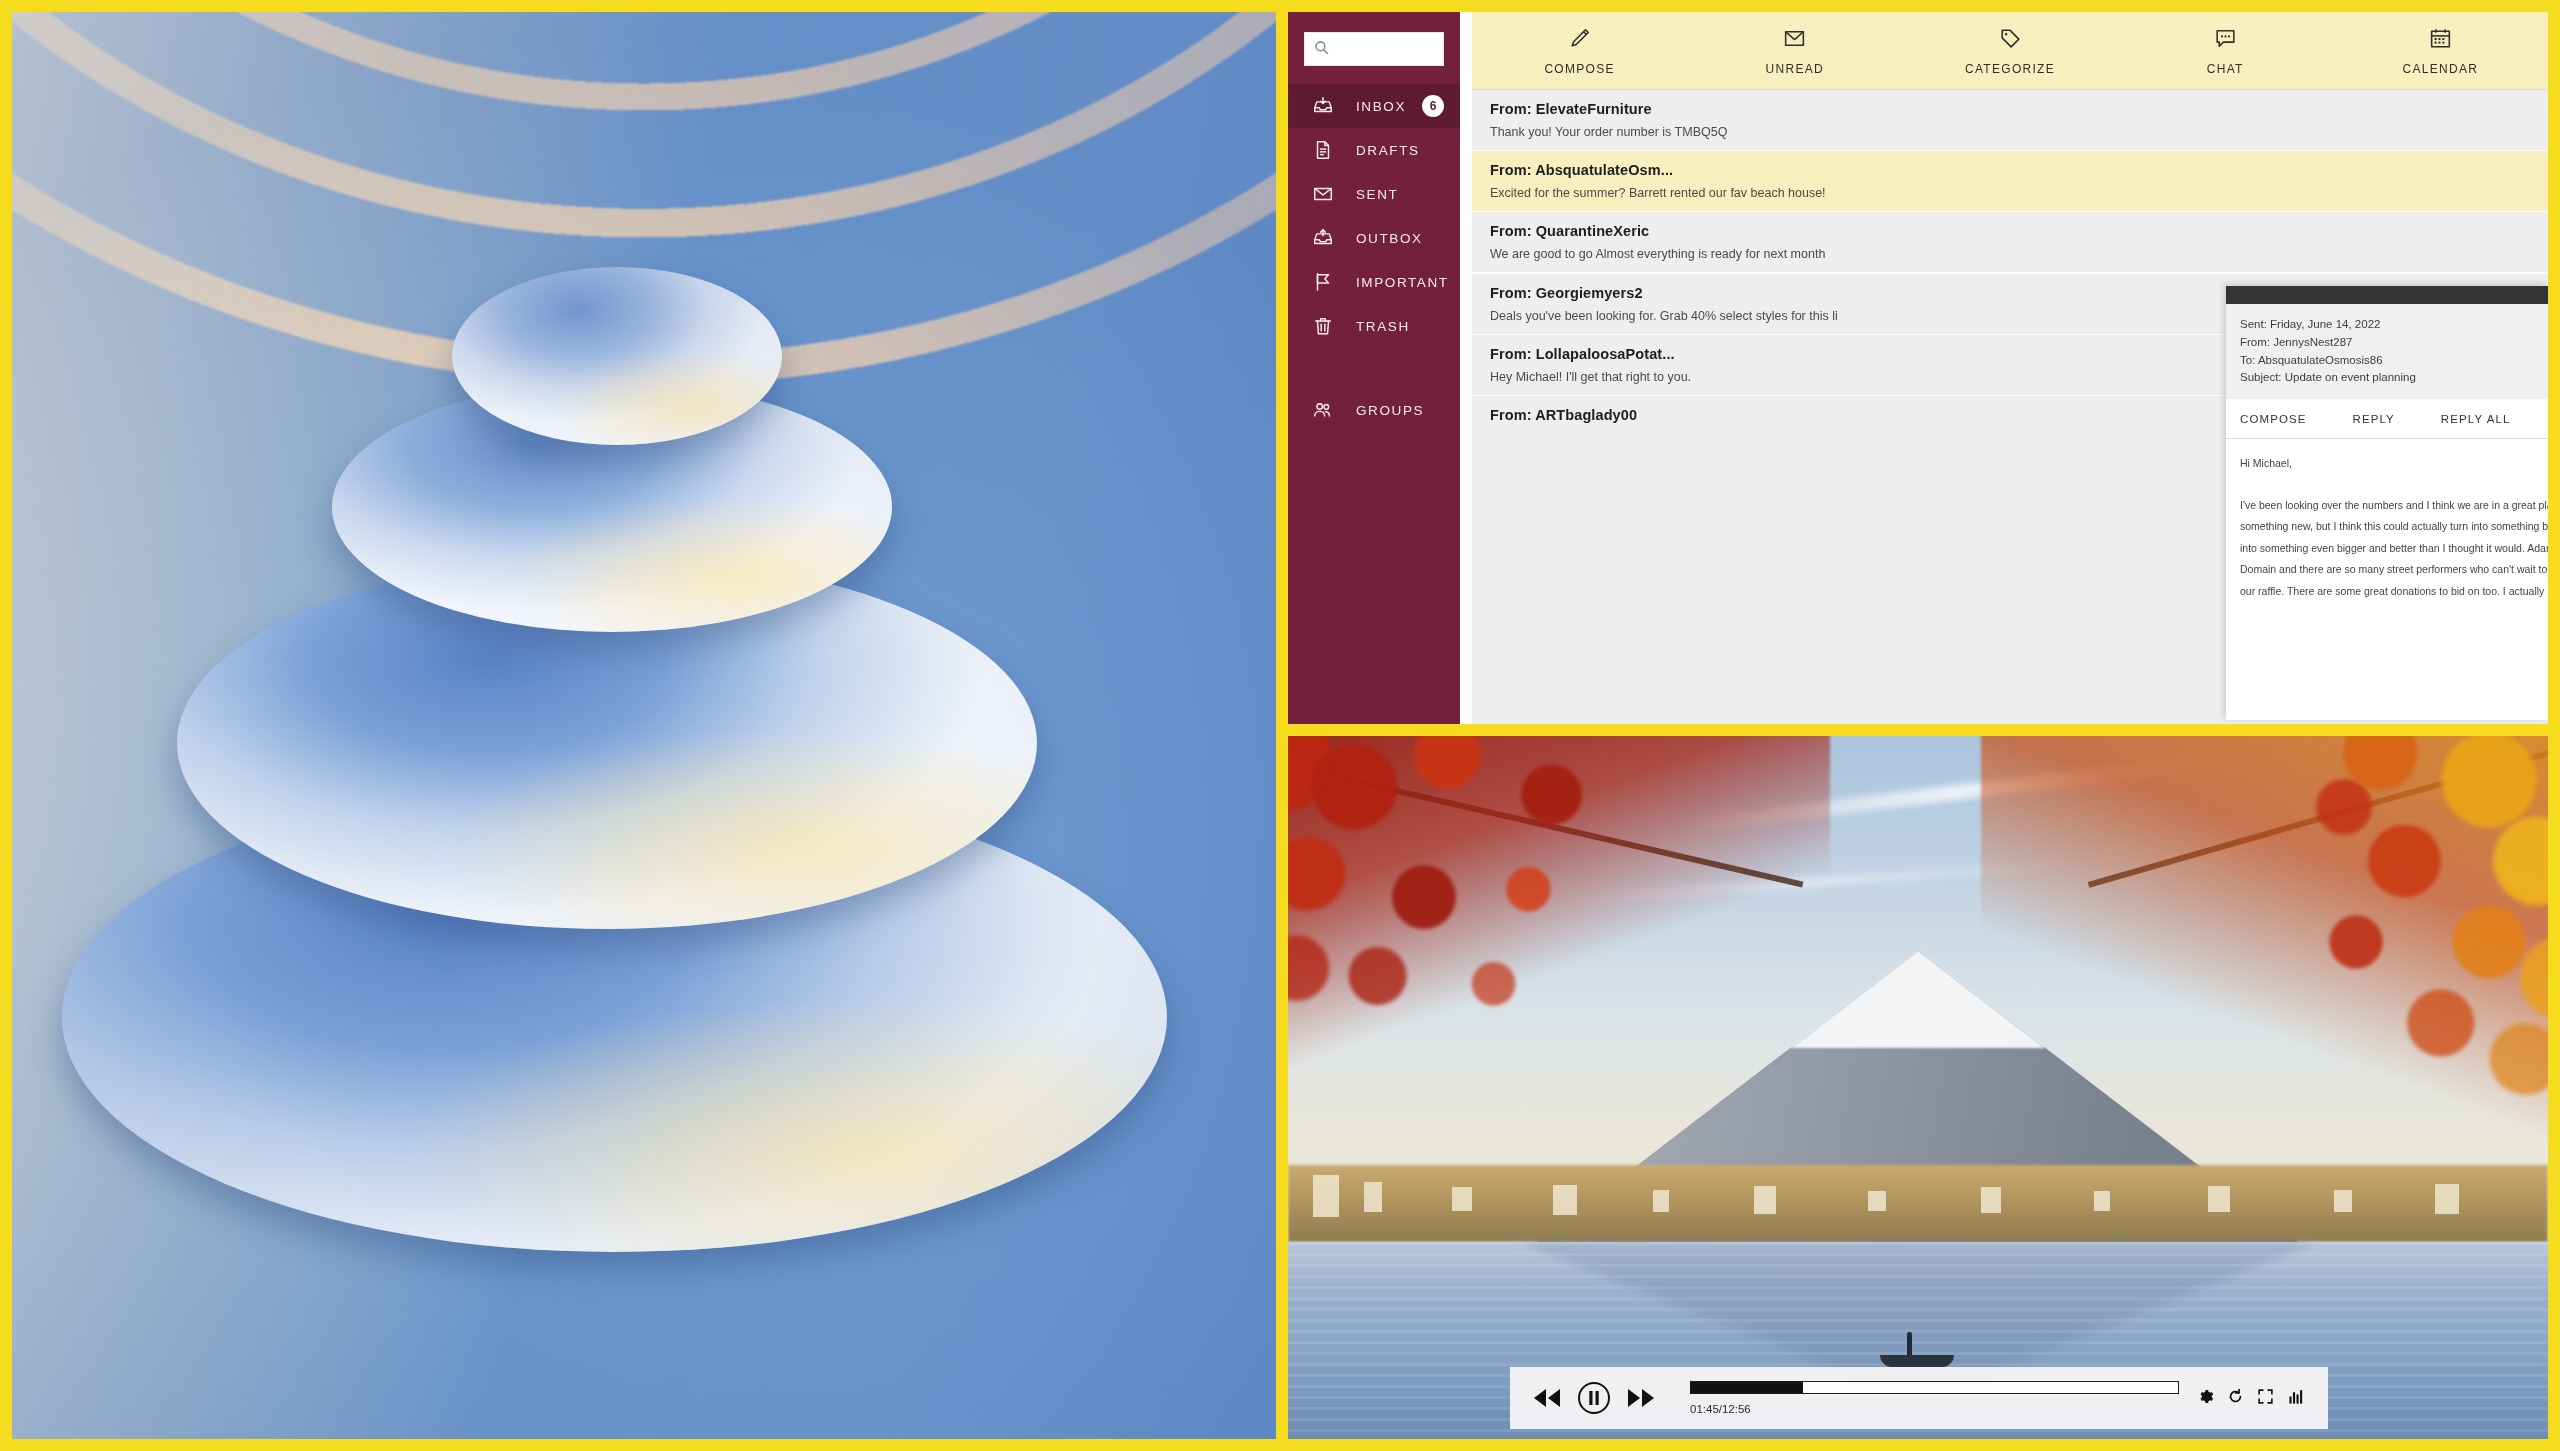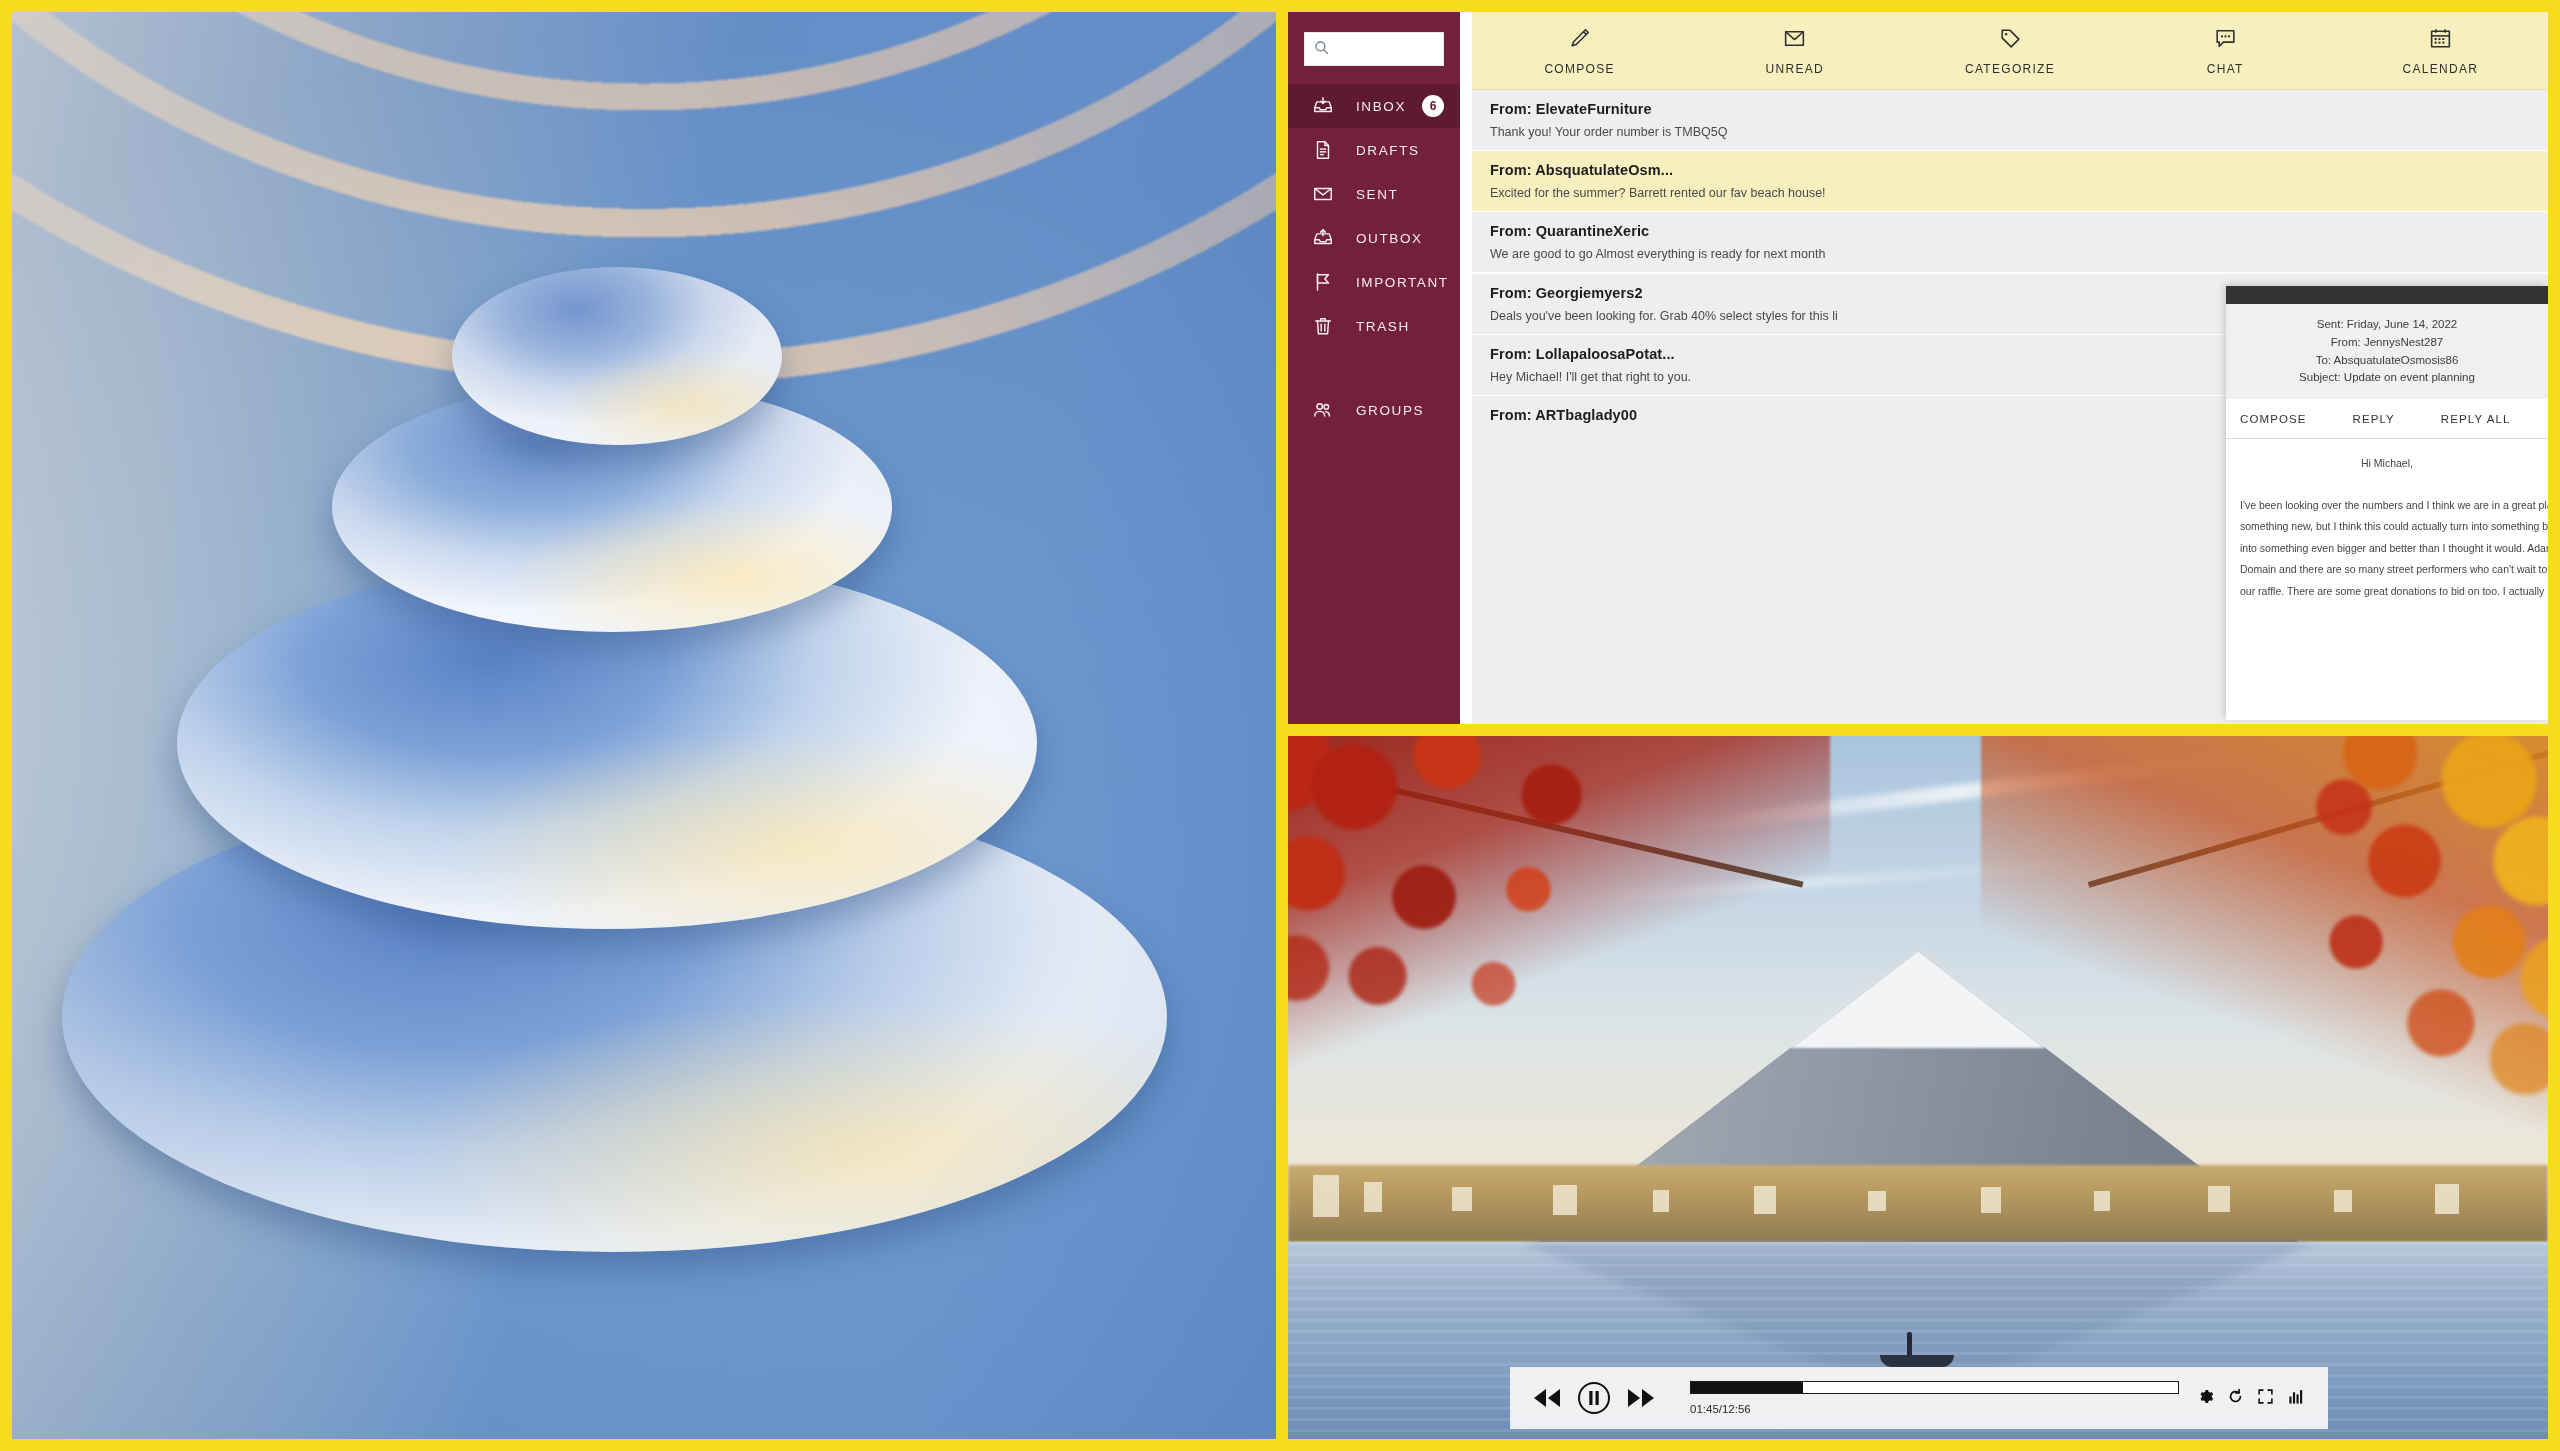--- a/index.html
+++ b/index.html
@@ -158,21 +158,21 @@
   }
   .mail-prev {
     font-size: 12.5px; color: #4a4a4a; margin-top: 8px; white-space: nowrap;
   }
   .row-sep { height: 1px; background: #ffffff; }
 
   
   .read-pane {
     position: absolute; right: 0; top: 196px; width: 322px; bottom: 4px;
     background: #ffffff; box-shadow: -2px -2px 7px rgba(0,0,0,.16);
-    display: flex; flex-direction: column; overflow: hidden; text-align: center;
+    display: flex; flex-direction: column; overflow: hidden;
   }
   .read-pane-bar { height: 18px; background: #333333; flex: 0 0 18px; }
   .read-meta { background: #f0f0f0; padding: 12px 14px 12px 14px; font-size: 11.5px; color: #3c3c3c; line-height: 1.55; }
   .read-tabs {
     display: flex; align-items: center; background: #fff;
     border-bottom: 1px solid #dcdcdc; height: 40px; padding-left: 14px; gap: 46px;
     white-space: nowrap;
   }
   .read-tab { font-size: 11.5px; letter-spacing: 1.1px; color: #333; cursor: pointer; }
   .read-body { padding: 14px 14px 0 14px; font-size: 10.5px; color: #444; line-height: 2.05; overflow: hidden; }

